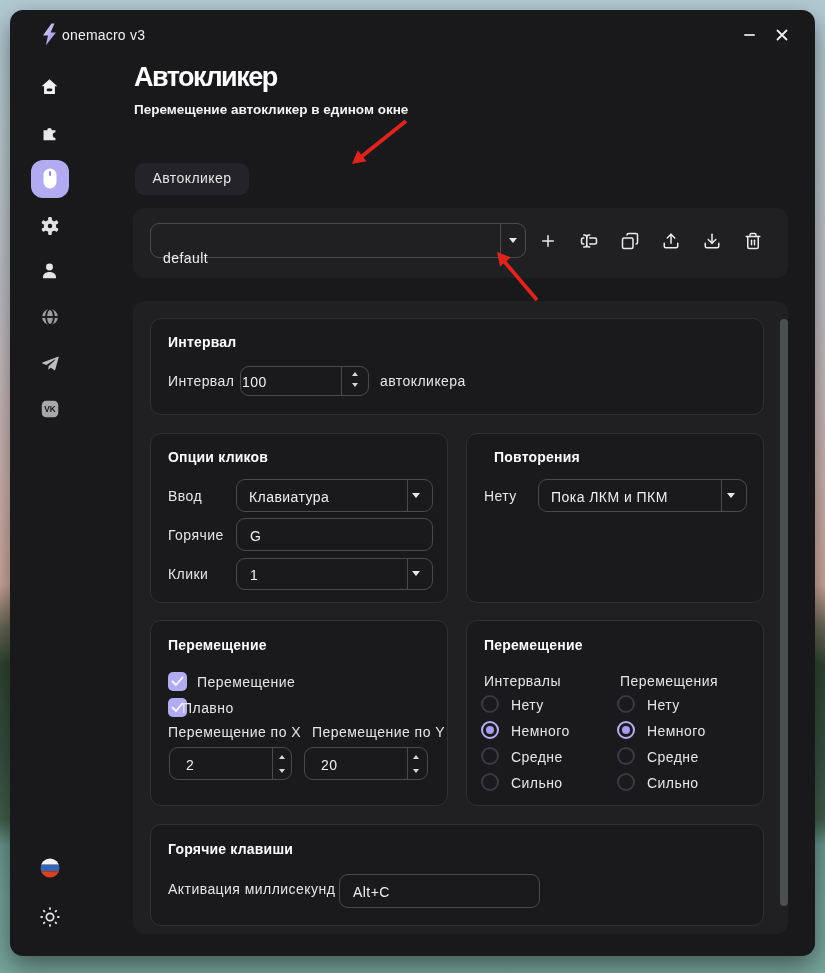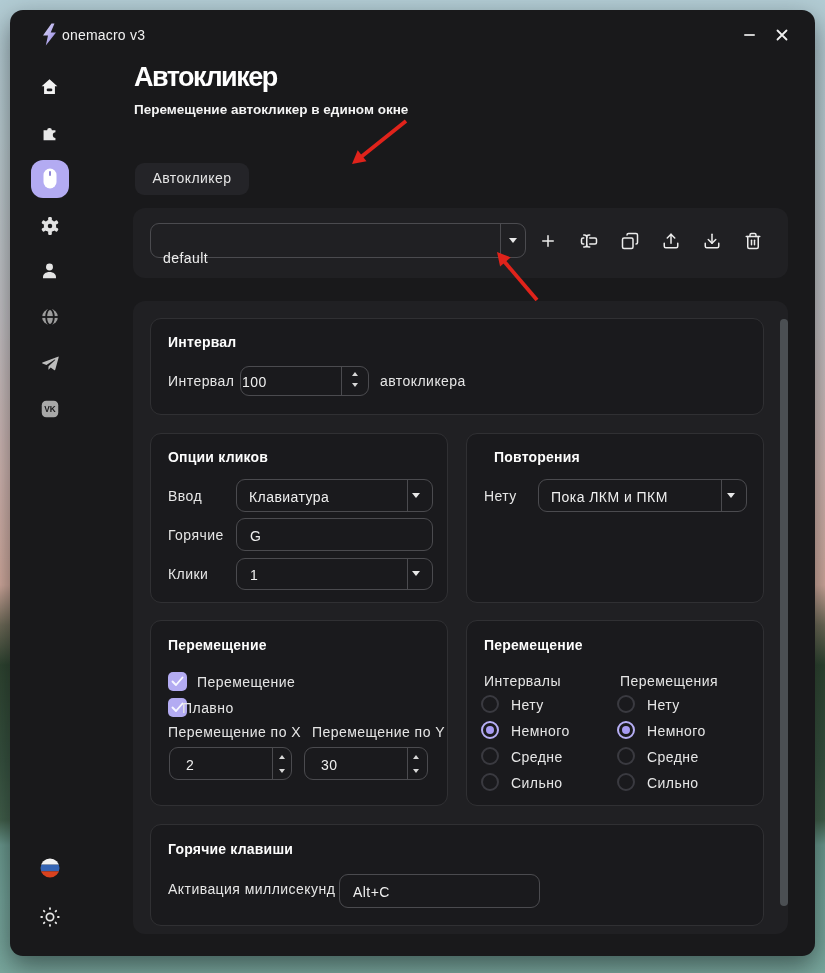--- a/index.html
+++ b/index.html
@@ -223,21 +223,21 @@
     </svg>
   <div class="lbl" style="left:182px;top:700px;">Плавно</div>
   <div class="lbl" style="left:168px;top:724px;">Перемещение по X</div>
   <div class="lbl" style="left:304px;top:724px;margin-left:8px;">Перемещение по Y</div>
   <div class="field" style="left:169px;top:747px;width:123px;height:33px;"></div>
   <div class="fieldtext" style="left:186px;top:757px;">2</div>
   <div class="divider" style="left:272px;top:748px;height:31px;"></div>
   <div class="spinup" style="left:279px;top:755px;"></div>
   <div class="spindn" style="left:279px;top:769px;"></div>
   <div class="field" style="left:304px;top:747px;width:124px;height:33px;"></div>
-  <div class="fieldtext" style="left:321px;top:757px;">30</div>
+  <div class="fieldtext" style="left:321px;top:757px;">20</div>
   <div class="divider" style="left:407px;top:748px;height:31px;"></div>
   <div class="spinup" style="left:413px;top:755px;"></div>
   <div class="spindn" style="left:413px;top:769px;"></div>
 
   <div class="card" style="left:466px;top:620px;width:298px;height:186px;"></div>
   <div class="ttl" style="left:484px;top:637px;">Перемещение</div>
   <div class="lbl" style="left:484px;top:673px;">Интервалы</div>
   <div class="lbl" style="left:620px;top:673px;">Перемещения</div>
   <div class="radio" style="left:481px;top:695px;"></div>
   <div class="lbl" style="left:511px;top:697px;">Нету</div>

